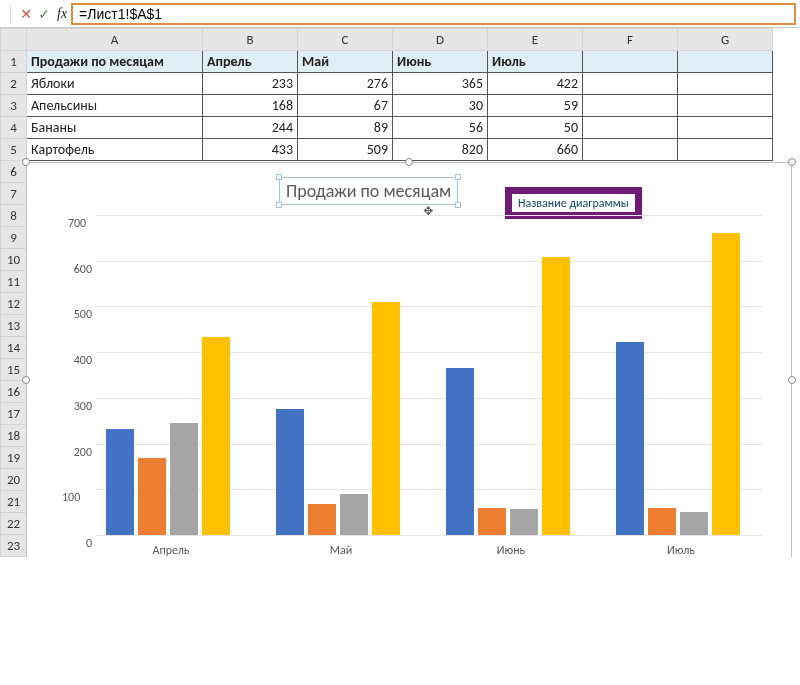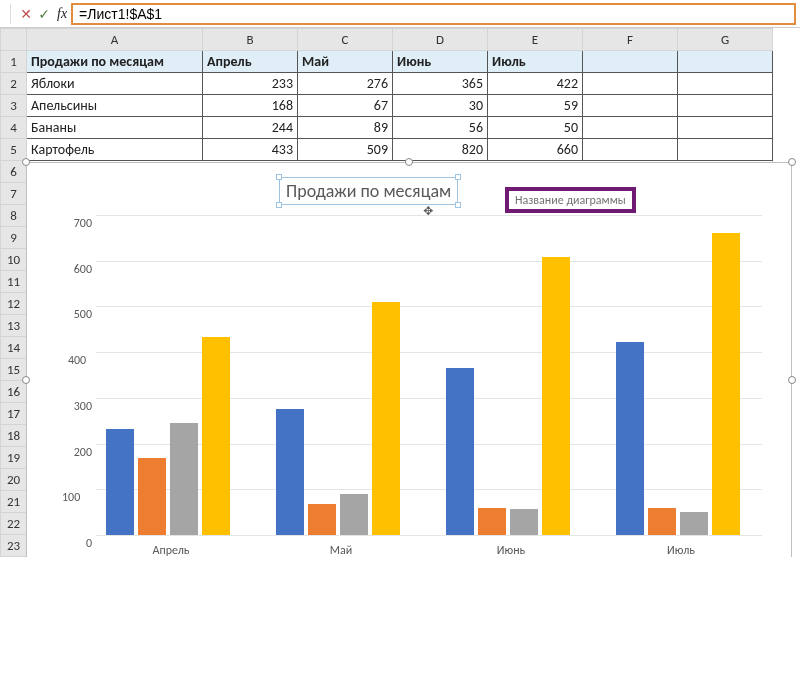--- a/index.html
+++ b/index.html
@@ -29,21 +29,21 @@
   .handle { position:absolute; width:8px; height:8px; background:#fff; border:1px solid #888; border-radius:50%; }
   .h-n { top:-5px; left:50%; transform:translateX(-50%);} 
   .h-s { bottom:-5px; left:50%; transform:translateX(-50%);} 
   .h-e { right:-5px; top:50%; transform:translateY(-50%);} 
   .h-w { left:-5px; top:50%; transform:translateY(-50%);} 
   .h-ne{ top:-5px; right:-5px;} .h-nw{top:-5px; left:-5px;} .h-se{bottom:-5px; right:-5px;} .h-sw{bottom:-5px; left:-5px;}
   .chart-title-box { position:absolute; left:252px; top:14px; border:1px solid #9fc3e0; padding:2px 6px; font-size:18px; color:#595959; }
   .chart-title-box .sq { position:absolute; width:6px; height:6px; background:#fff; border:1px solid #9fc3e0; }
   .sq-nw{top:-4px;left:-4px;} .sq-ne{top:-4px;right:-4px;} .sq-sw{bottom:-4px;left:-4px;} .sq-se{bottom:-4px;right:-4px;}
   .move-cursor{position:absolute; bottom:-14px; right:24px; font-size:12px;}
-  .tooltip{ position:absolute; left:478px; top:24px; background:#fff; border:4px solid #701a75; padding:2px 6px; font-size:12px; color:#737373;}
+  .tooltip{ position:absolute; left:478px; top:24px; background:#fff; border:7px solid #701a75; padding:2px 6px; font-size:12px; color:#0c4a6e;}
   .plot { position:absolute; left:35px; top:52px; width:700px; height:320px; }
   .y-tick { position:absolute; right:4px; font-size:12px; color:#595959; transform:translateY(50%); }
   .grid-line { position:absolute; left:34px; right:0; height:0; border-top:1px solid #e5e5e5; }
   .bars-area{ position:absolute; left:34px; right:0; top:0; bottom:0; }
   .group { position:absolute; bottom:0; display:flex; gap:4px; align-items:flex-end; }
   .bar { width:28px; }
   .c0{background:#4472c4;} .c1{background:#ed7d31;} .c2{background:#a5a5a5;} .c3{background:#ffc000;}
   .x-label { position:absolute; top:100%; margin-top:8px; width:100%; text-align:center; font-size:12px; color:#595959; white-space:nowrap; }
   .legend { position:absolute; left:0; right:0; bottom:10px; display:flex; gap:18px; justify-content:center; font-size:12px; color:#595959;}
   .legend-item{display:flex; align-items:center; gap:5px;}
@@ -235,27 +235,27 @@
   <div class="plot" id="plot">
         <div class="grid-line" style="top: 320px;"></div>
         <div class="y-tick" style="bottom: -8px; left: 0px; width: 30px; text-align: right;">0</div>
         <div class="grid-line" style="top: 274.286px;"></div>
         <div class="y-tick" style="bottom: 37.7143px; left: 0px; width: 30px; text-align: left;">100</div>
         <div class="grid-line" style="top: 228.571px;"></div>
         <div class="y-tick" style="bottom: 83.4286px; left: 0px; width: 30px; text-align: right;">200</div>
         <div class="grid-line" style="top: 182.857px;"></div>
         <div class="y-tick" style="bottom: 129.143px; left: 0px; width: 30px; text-align: right;">300</div>
         <div class="grid-line" style="top: 137.143px;"></div>
-        <div class="y-tick" style="bottom: 174.857px; left: 0px; width: 30px; text-align: center;">400</div>
+        <div class="y-tick" style="bottom: 174.857px; left: 0px; width: 30px; text-align: right;">400</div>
         <div class="grid-line" style="top: 91.4286px;"></div>
         <div class="y-tick" style="bottom: 220.571px; left: 0px; width: 30px; text-align: right;">500</div>
         <div class="grid-line" style="top: 45.7143px;"></div>
         <div class="y-tick" style="bottom: 266.286px; left: 0px; width: 30px; text-align: right;">600</div>
         <div class="grid-line" style="top: 0px;"></div>
-        <div class="y-tick" style="bottom: 312px; left: 0px; width: 30px; text-align: right;">700</div>
+        <div class="y-tick" style="bottom: 312px; left: 0px; width: 30px; text-align: center;">700</div>
         <div class="bars-area">
           <div class="group" style="left: 10px; width: 130px;">
             <div class="bar c0" style="height: 106.514px;"></div>
             <div class="bar c1" style="height: 76.8px;"></div>
             <div class="bar c2" style="height: 111.543px;"></div>
             <div class="bar c3" style="height: 197.943px;"></div>
             <div class="x-label">Апрель</div>
           </div>
           <div class="group" style="left: 180px; width: 130px;">
             <div class="bar c0" style="height: 126.171px;"></div>

